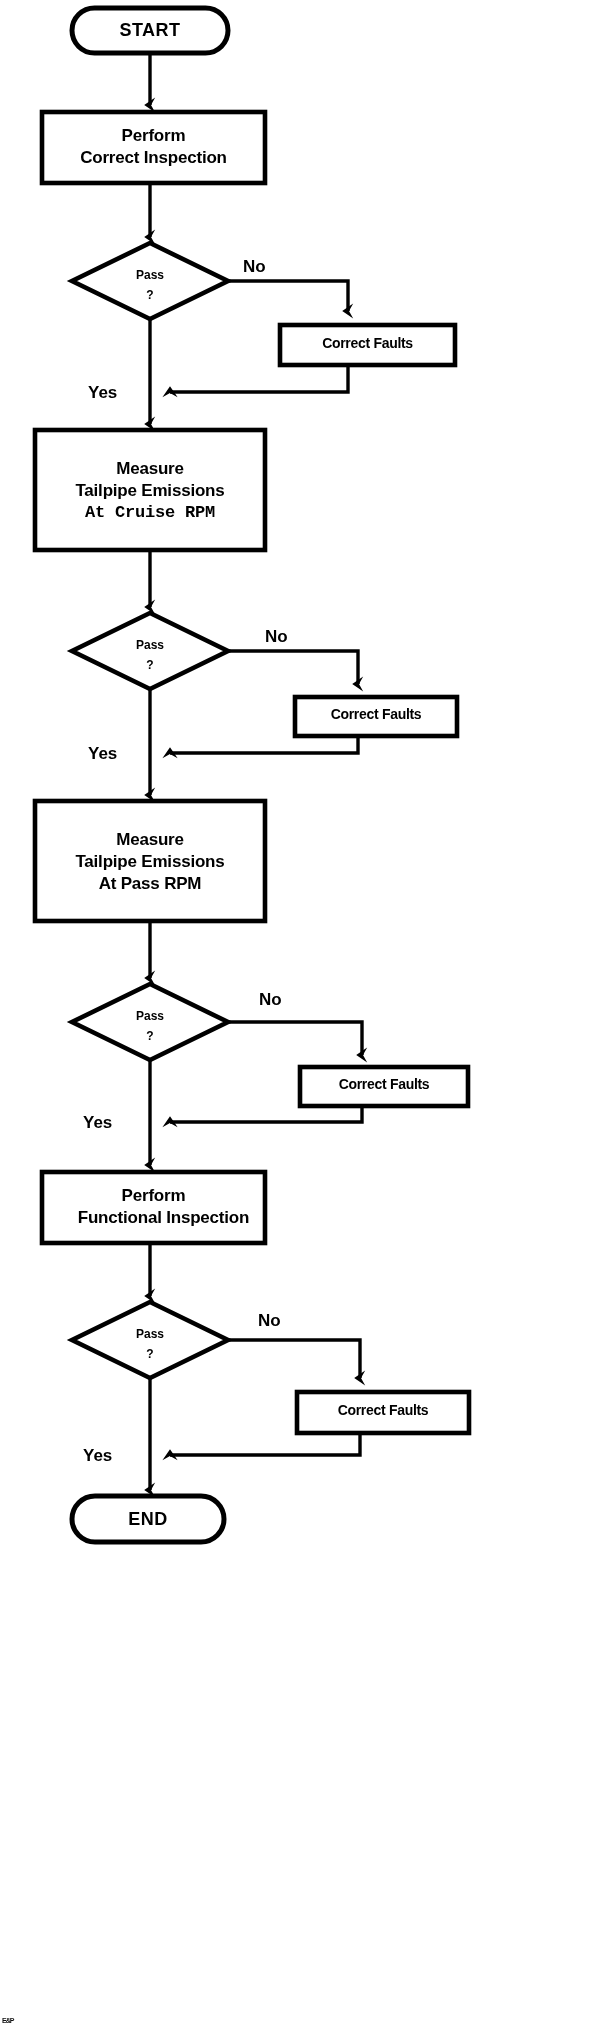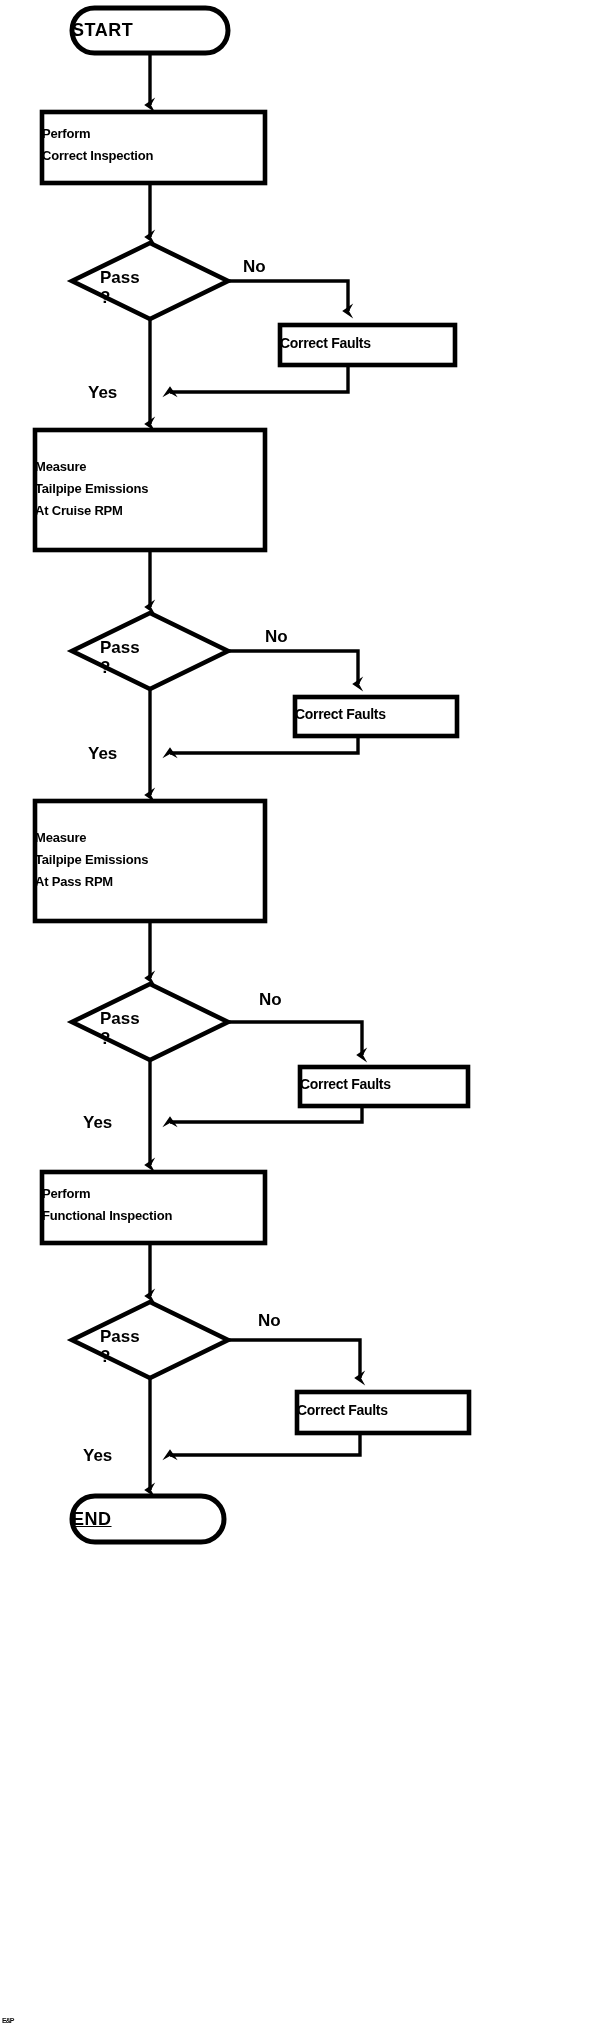--- a/index.html
+++ b/index.html
@@ -1,23 +1,23 @@
 <!DOCTYPE html>
 <html><head>
 <meta charset="utf-8">
 <style>
   html,body{margin:0;padding:0;background:#ffffff;}
   body{width:608px;height:2032px;overflow:hidden;font-family:"Liberation Sans",sans-serif;}
   #stage{position:relative;width:608px;height:2032px;background:#fff;}
   #flow{position:absolute;left:0;top:0;width:608px;height:2032px;}
   .lbl{position:absolute;font-family:"Liberation Sans",sans-serif;font-weight:bold;color:#000;
-       line-height:1.18;white-space:pre;pointer-events:none;}
-  .node-text{font-size:13px;letter-spacing:-0.2px;}
+       text-align:center;line-height:1.18;white-space:pre;pointer-events:none;}
+  .node-text{font-size:17px;letter-spacing:-0.2px;}
   .term-text{font-size:18px;letter-spacing:0.5px;}
-  .dec-text{font-size:17px;}
+  .dec-text{font-size:12px;}
   .edge-text{font-size:17px;}
   .cf-text{font-size:14px;letter-spacing:-0.3px;}
   .hit{position:absolute;}
   #corner-mark{position:absolute;left:2px;top:2017px;width:16px;height:8px;
        font-size:7px;font-family:"Liberation Sans",sans-serif;font-weight:bold;color:#111;
        line-height:8px;overflow:hidden;letter-spacing:-1px;}
 </style>
 </head>
 <body>
 
@@ -94,21 +94,21 @@
   <div class="lbl dec-text" style="left:100px;top:288px;width:100px;">?</div>
   <div class="hit" style="left:72px;top:243px;width:156px;height:76px;"></div>
   <div class="lbl edge-text" style="left:243px;top:257px;width:40px;text-align:left;">No</div>
   <div class="lbl edge-text" style="left:88px;top:383px;width:46px;text-align:left;">Yes</div>
 
   <div class="lbl cf-text" style="left:280px;top:335px;width:175px;">Correct Faults</div>
   <div class="hit" style="left:280px;top:325px;width:175px;height:40px;"></div>
 
   <div class="lbl node-text" style="left:35px;top:459px;width:230px;">Measure</div>
   <div class="lbl node-text" style="left:35px;top:481px;width:230px;">Tailpipe Emissions</div>
-  <div class="lbl node-text" style="left:35px;top:503px;width:230px;">At Cruise RPM</div>
+  <div class="lbl node-text" style="left:35px;top:503px;width:230px;font-family:Liberation Mono, monospace;">At Cruise RPM</div>
   <div class="hit" style="left:35px;top:430px;width:230px;height:120px;"></div>
 
   <div class="lbl dec-text" style="left:100px;top:638px;width:100px;">Pass</div>
   <div class="lbl dec-text" style="left:100px;top:658px;width:100px;">?</div>
   <div class="hit" style="left:72px;top:613px;width:156px;height:76px;"></div>
   <div class="lbl edge-text" style="left:265px;top:627px;width:40px;text-align:left;">No</div>
   <div class="lbl edge-text" style="left:88px;top:744px;width:46px;text-align:left;">Yes</div>
 
   <div class="lbl cf-text" style="left:295px;top:706px;width:162px;">Correct Faults</div>
   <div class="hit" style="left:295px;top:697px;width:162px;height:39px;"></div>
@@ -121,30 +121,30 @@
   <div class="lbl dec-text" style="left:100px;top:1009px;width:100px;">Pass</div>
   <div class="lbl dec-text" style="left:100px;top:1029px;width:100px;">?</div>
   <div class="hit" style="left:72px;top:984px;width:156px;height:76px;"></div>
   <div class="lbl edge-text" style="left:259px;top:990px;width:40px;text-align:left;">No</div>
   <div class="lbl edge-text" style="left:83px;top:1113px;width:46px;text-align:left;">Yes</div>
 
   <div class="lbl cf-text" style="left:300px;top:1076px;width:168px;">Correct Faults</div>
   <div class="hit" style="left:300px;top:1067px;width:168px;height:39px;"></div>
 
   <div class="lbl node-text" style="left:42px;top:1186px;width:223px;">Perform</div>
-  <div class="lbl node-text" style="left:42px;top:1208px;width:223px;">Functional Inspection</div>
+  <div class="lbl node-text" style="left:52px;top:1208px;width:223px;">Functional Inspection</div>
   <div class="hit" style="left:42px;top:1172px;width:223px;height:71px;"></div>
 
   <div class="lbl dec-text" style="left:100px;top:1327px;width:100px;">Pass</div>
   <div class="lbl dec-text" style="left:100px;top:1347px;width:100px;">?</div>
   <div class="hit" style="left:72px;top:1302px;width:156px;height:76px;"></div>
   <div class="lbl edge-text" style="left:258px;top:1311px;width:40px;text-align:left;">No</div>
   <div class="lbl edge-text" style="left:83px;top:1446px;width:46px;text-align:left;">Yes</div>
 
   <div class="lbl cf-text" style="left:297px;top:1402px;width:172px;">Correct Faults</div>
   <div class="hit" style="left:297px;top:1392px;width:172px;height:41px;"></div>
 
-  <div class="lbl term-text" style="left:72px;top:1509px;width:152px;text-decoration:underline;">END</div>
+  <div class="lbl term-text" style="left:72px;top:1509px;width:152px;">END</div>
   <div class="hit" style="left:72px;top:1496px;width:152px;height:46px;"></div>
 
   <div id="corner-mark">E&amp;P</div>
 
 </div>
 
 </body></html>

